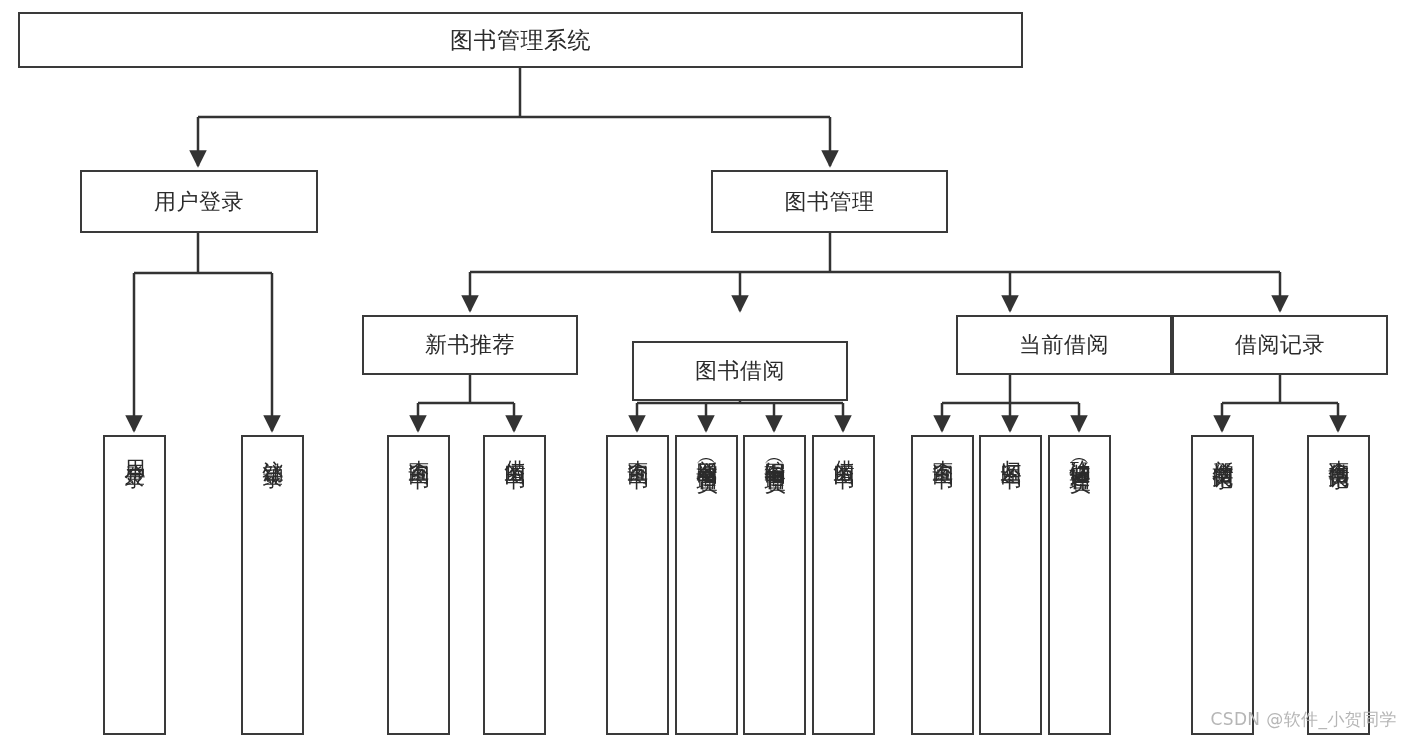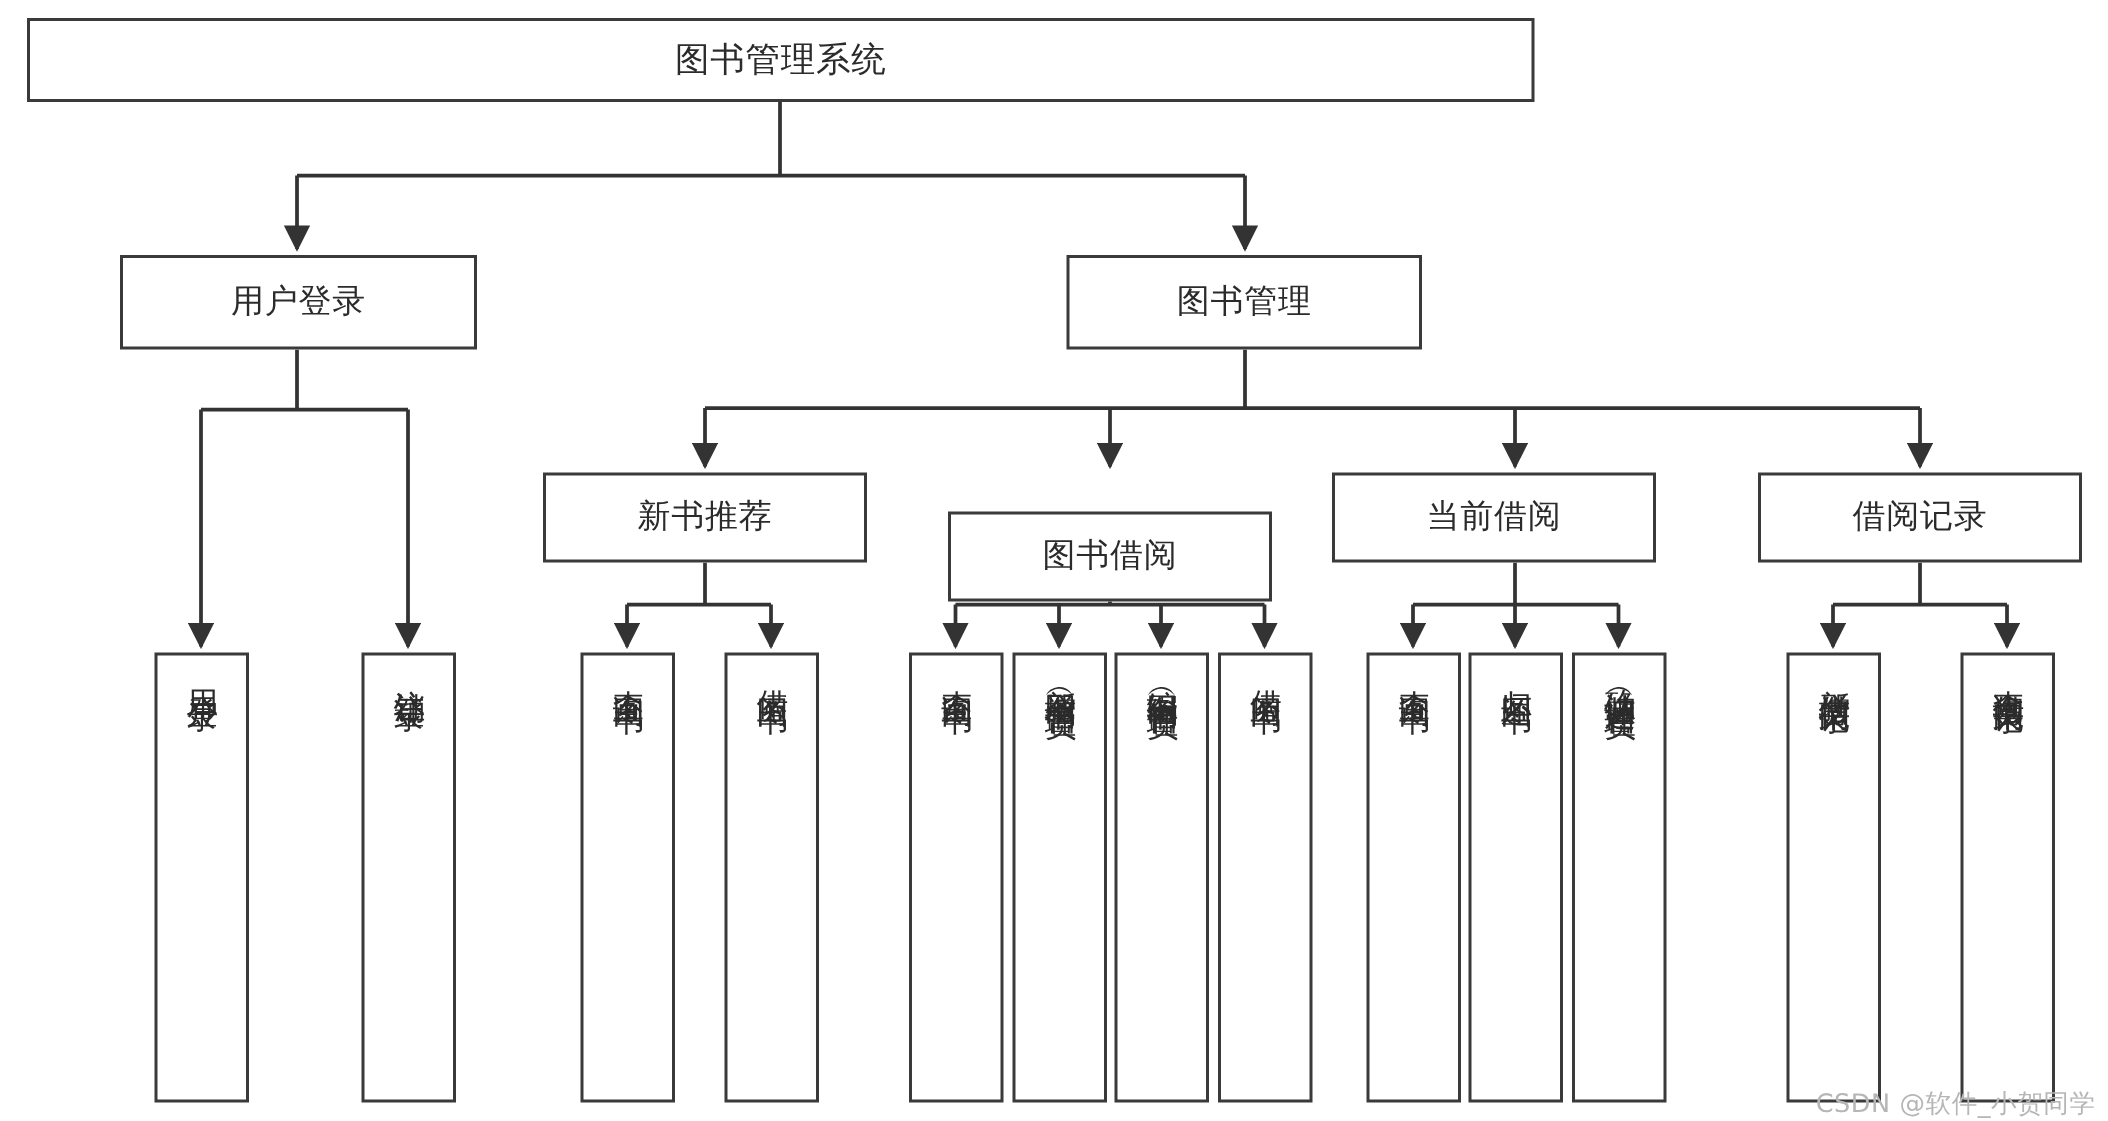--- a/index.html
+++ b/index.html
@@ -63,21 +63,21 @@
     line-height: 1.0;
     letter-spacing: 3px;
     white-space: nowrap;
   }
   .node.v.tall .node-label {
     letter-spacing: 2px;
   }
   .watermark {
     position: absolute;
     right: 8px;
-    bottom: 0;
+    bottom: 16px;
     font-size: 17px;
     color: #b6b6b6;
     white-space: nowrap;
     letter-spacing: 0.4px;
   }
 </style>
 </head>
 <body>
 
 <div id="diagram-root">
@@ -142,21 +142,21 @@
   <div class="node h" style="left:711px; top:170px; width:237px; height:63px;">
     <span class="node-label">图书管理</span>
   </div>
 
   <div class="node h" style="left:362px; top:315px; width:216px; height:60px;">
     <span class="node-label">新书推荐</span>
   </div>
   <div class="node h" style="left:632px; top:315px; width:216px; height:60px;margin-top:26px;">
     <span class="node-label">图书借阅</span>
   </div>
-  <div class="node h" style="left:888px; top:315px; width:216px; height:60px;">
+  <div class="node h" style="left:956px; top:315px; width:216px; height:60px;">
     <span class="node-label">当前借阅</span>
   </div>
   <div class="node h" style="left:1172px; top:315px; width:216px; height:60px;justify-content:center;">
     <span class="node-label">借阅记录</span>
   </div>
 
   <div class="node v" style="left:103px; top:435px; width:63px; height:300px;">
     <span class="node-label">用户登录</span>
   </div>
   <div class="node v" style="left:241px; top:435px; width:63px; height:300px;">

